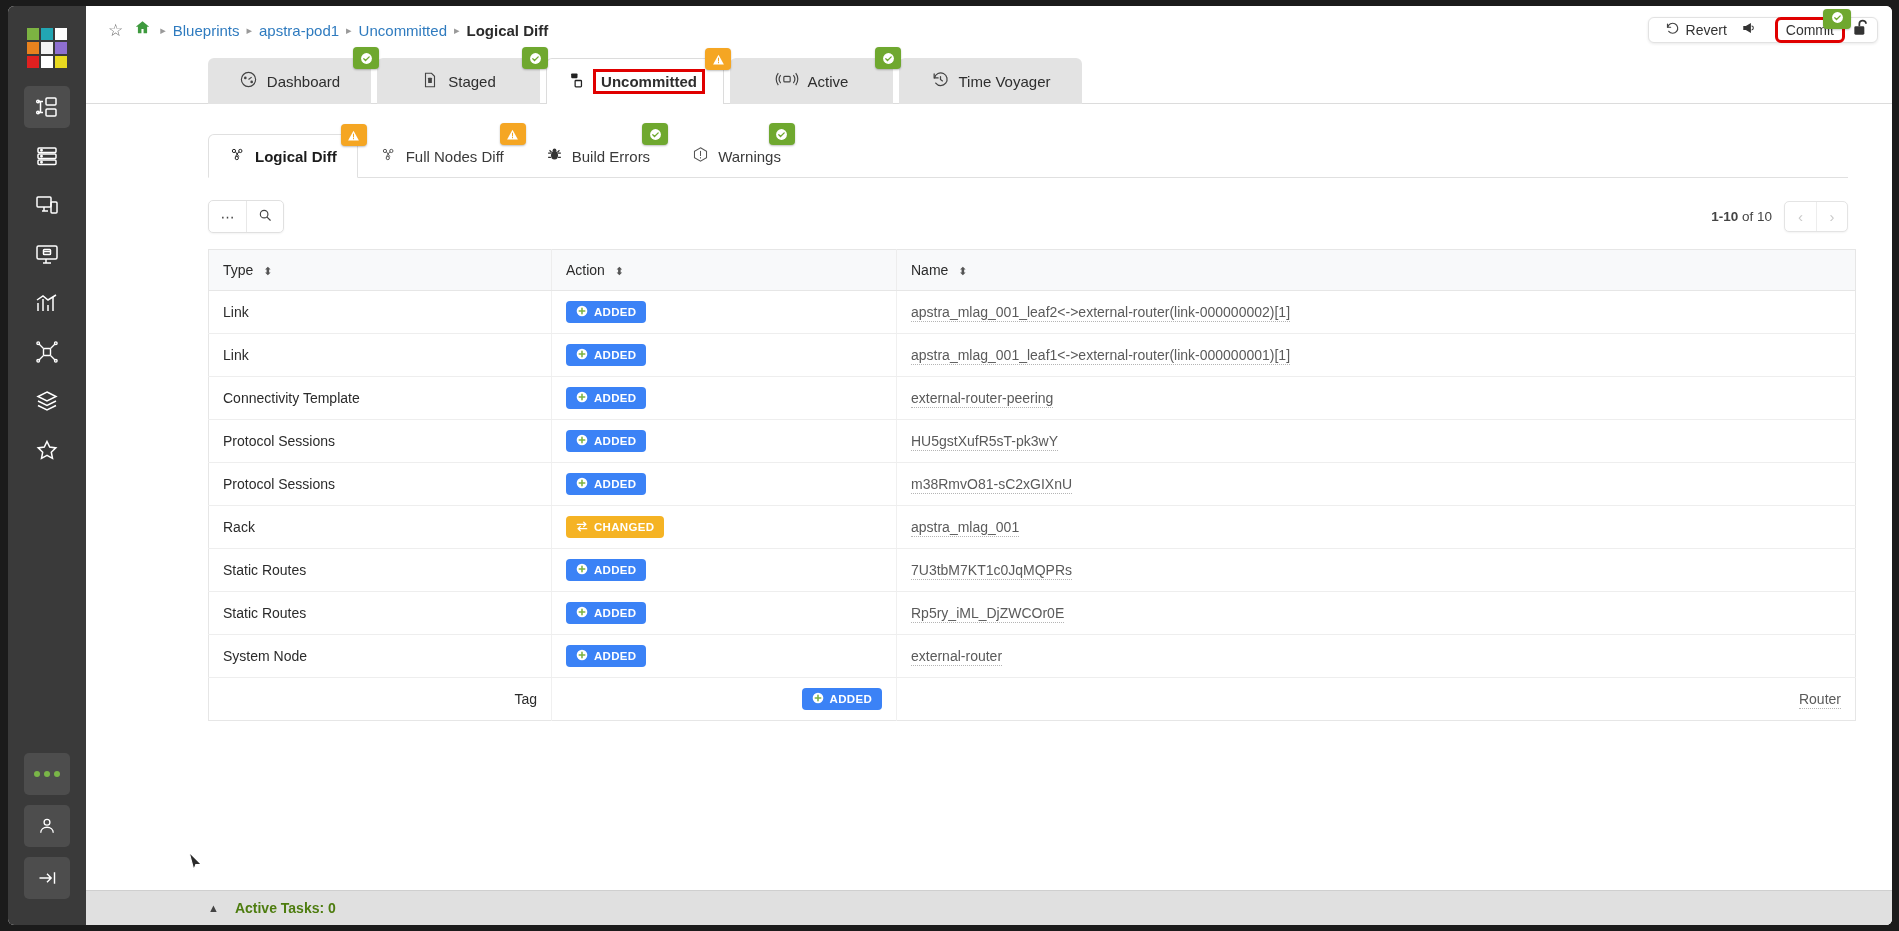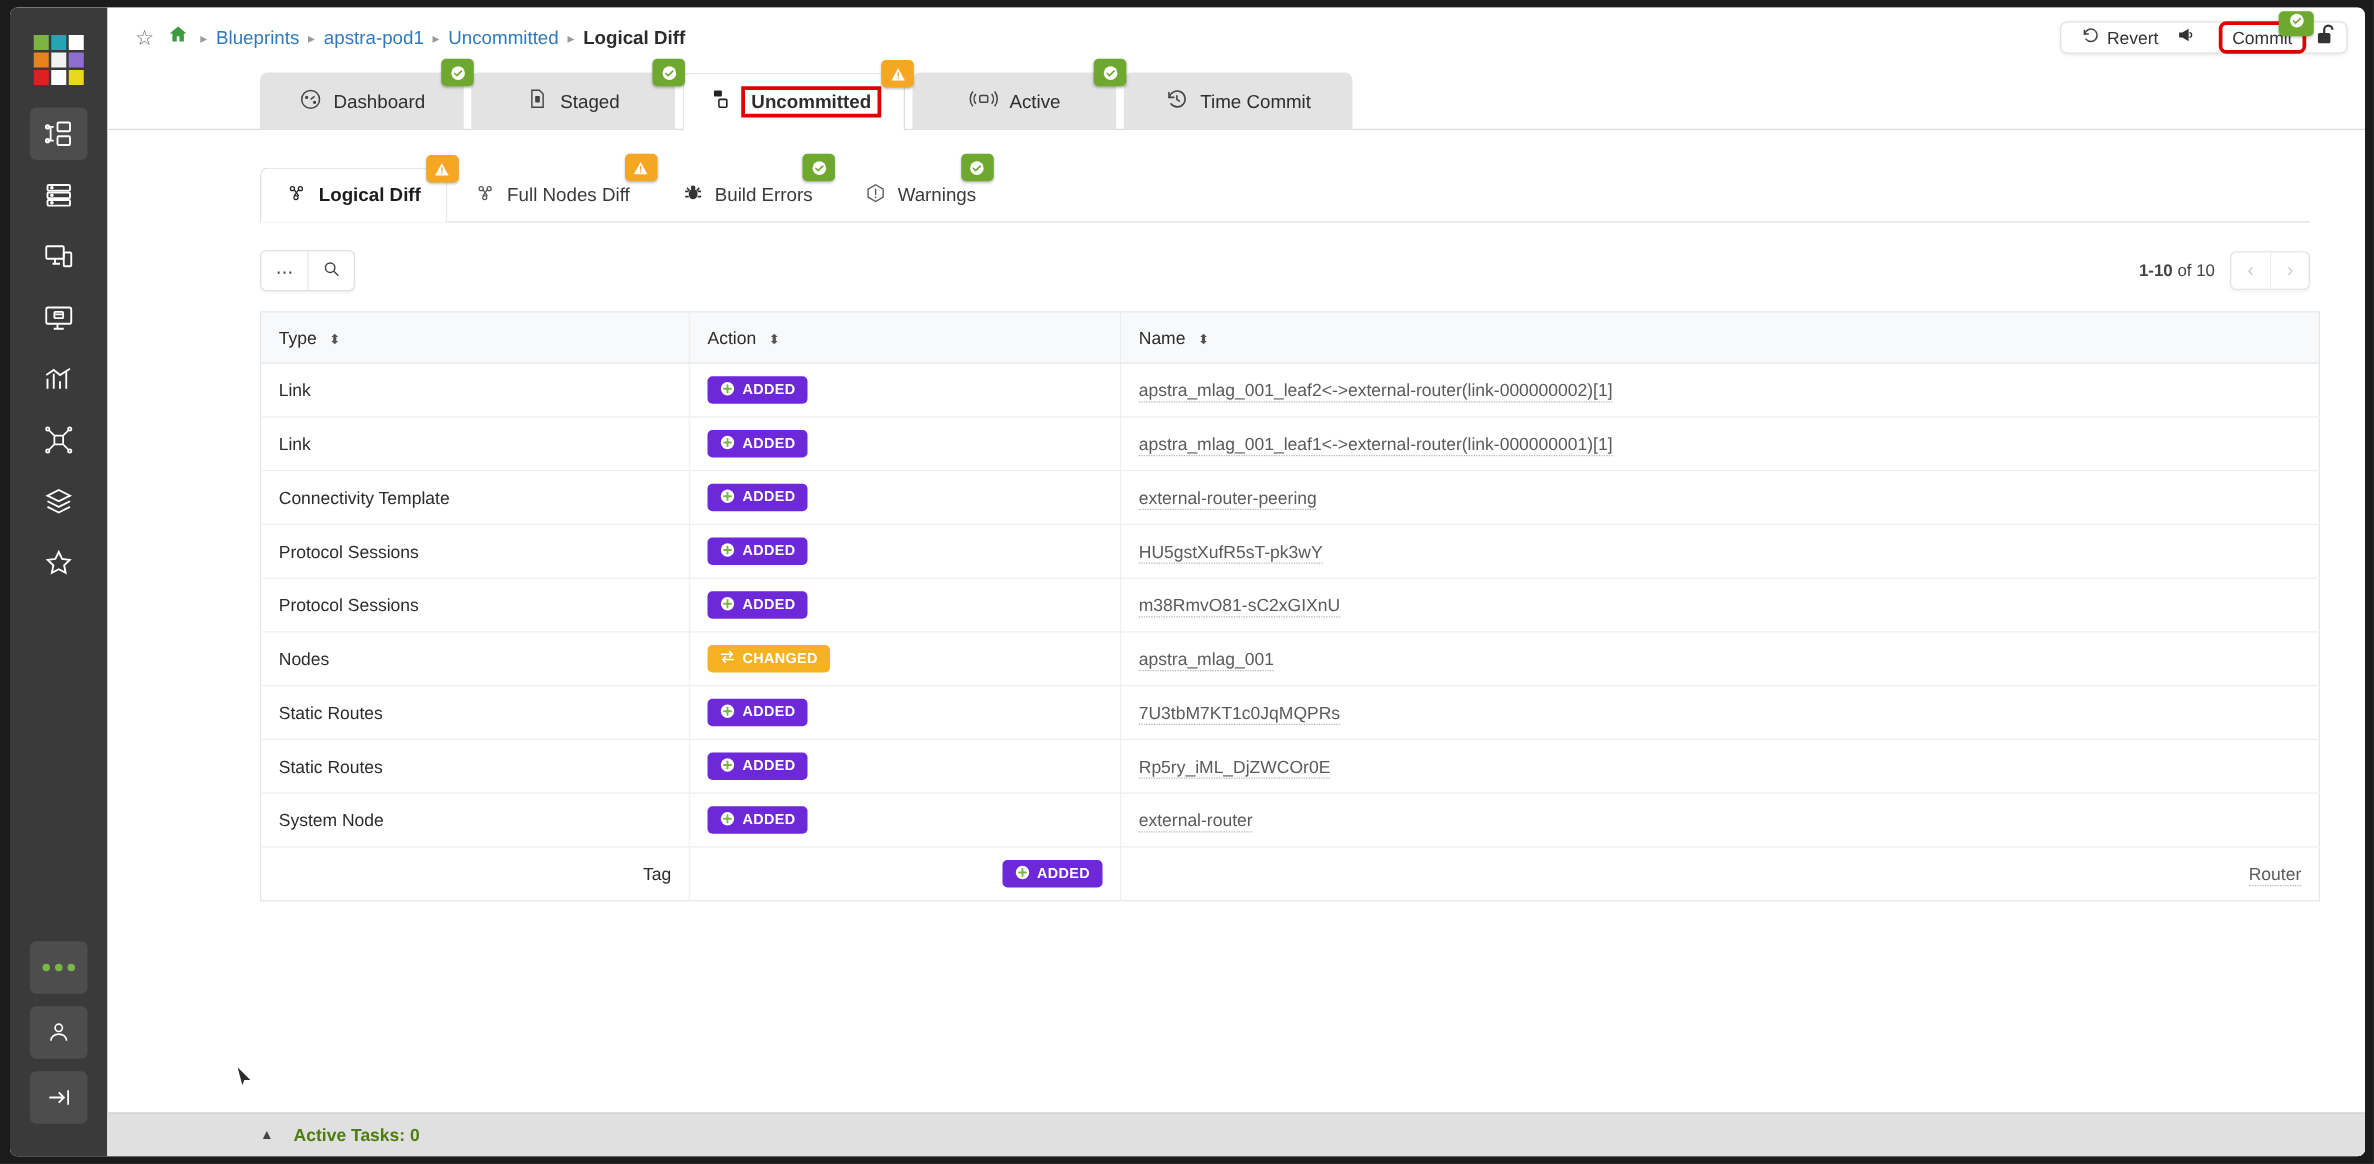--- a/index.html
+++ b/index.html
@@ -138,21 +138,21 @@
   tbody td:last-child { border-right:none; }
   tbody tr:last-child td { border-bottom:none;text-align:right; }
   .col-type { width: 343px; }
   .col-action { width: 345px; }
 
   .tag {
     display:inline-flex; align-items:center; gap:6px;
     height: 22px; padding: 0 10px; border-radius: 4px;
     color:#fff; font-size:11.5px; font-weight:700; letter-spacing:.3px;
   }
-  .tag-added { background:#6d28d9; }
+  .tag-added { background:#3b82f6; }
   .tag-changed { background:#f5b324; }
   .tag-ico { font-size: 11px; line-height:1; }
 
   .namelink {
     color:#5a5a5a; font-size:14px; cursor:pointer;
     border-bottom: 1px dotted #b5b5b5; padding-bottom:1px;
   }
 
   
   .footer {
@@ -412,21 +412,21 @@
         <span>Active</span>
       </div>
       <div class="mtab" style="min-width:183px;">
         <span>
           <svg width="19" height="19" viewBox="0 0 24 24" fill="none" stroke="#444" stroke-width="1.6" stroke-linecap="round">
               <path d="M4 5v5h5"></path>
               <path d="M4.5 10A8 8 0 1 1 6 16.5"></path>
               <path d="M12 8.5V12l2.5 1.8"></path>
             </svg>
         </span>
-        <span>Time Commit</span>
+        <span>Time Voyager</span>
       </div>
     </div>
     <div class="tabs-rule"></div>
 
     <div class="subtabs">
       <div class="stab active">
         <span class="tab-badge badge-warn" style="right:-10px;top:-11px;">
           <svg width="13" height="13" viewBox="0 0 24 24" fill="#fff">
               <path d="M12 3l10 18H2L12 3z"></path>
               <path d="M12 9.5v5M12 17.2v.7" stroke="#f5a623" stroke-width="2" stroke-linecap="round"></path>
@@ -591,21 +591,21 @@
               <td class="col-action"><span class="tag tag-added">
                   <span class="tag-ico"><svg width="12" height="12" viewBox="0 0 14 14" fill="#fff">
                       <circle cx="7" cy="7" r="6.2"></circle>
                       <path d="M7 3.8v6.4M3.8 7h6.4" stroke="#7cb342" stroke-width="1.8" stroke-linecap="round"></path>
                     </svg></span>
                   <span>ADDED</span>
                 </span></td>
               <td><span class="namelink">m38RmvO81-sC2xGIXnU</span></td>
             </tr>
             <tr>
-              <td class="col-type">Nodes</td>
+              <td class="col-type">Rack</td>
               <td class="col-action"><span class="tag tag-changed">
                   <span class="tag-ico"><svg width="12" height="11" viewBox="0 0 14 12" fill="none" stroke="#fff" stroke-width="1.5" stroke-linecap="round">
                       <path d="M1.5 3.5h10M9 1l2.5 2.5L9 6"></path>
                       <path d="M12.5 8.5h-10M5 6L2.5 8.5 5 11"></path>
                     </svg></span>
                   <span>CHANGED</span>
                 </span></td>
               <td><span class="namelink">apstra_mlag_001</span></td>
             </tr>
             <tr>

